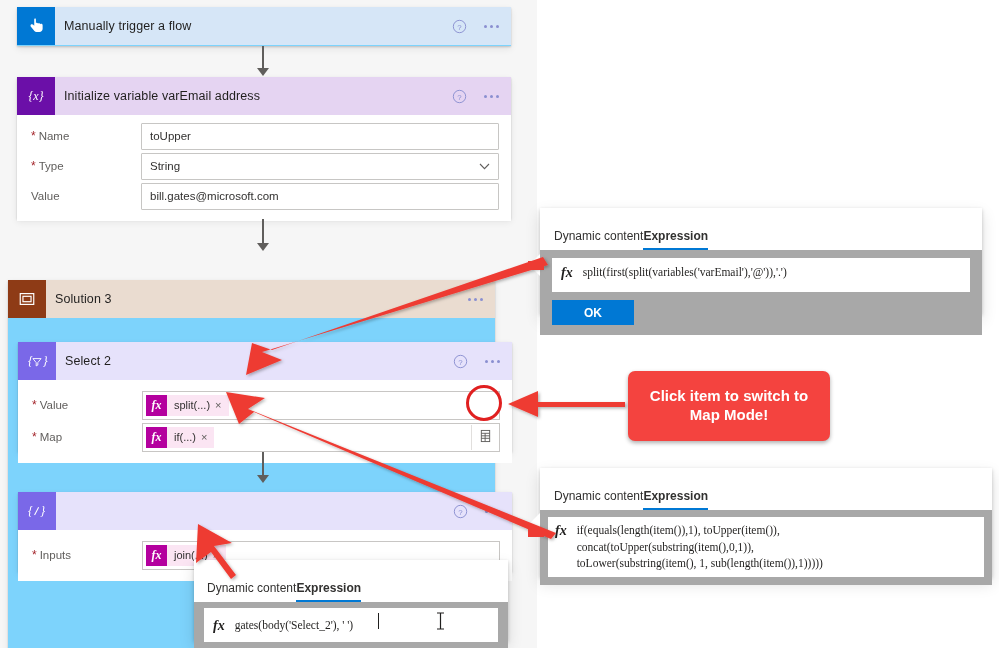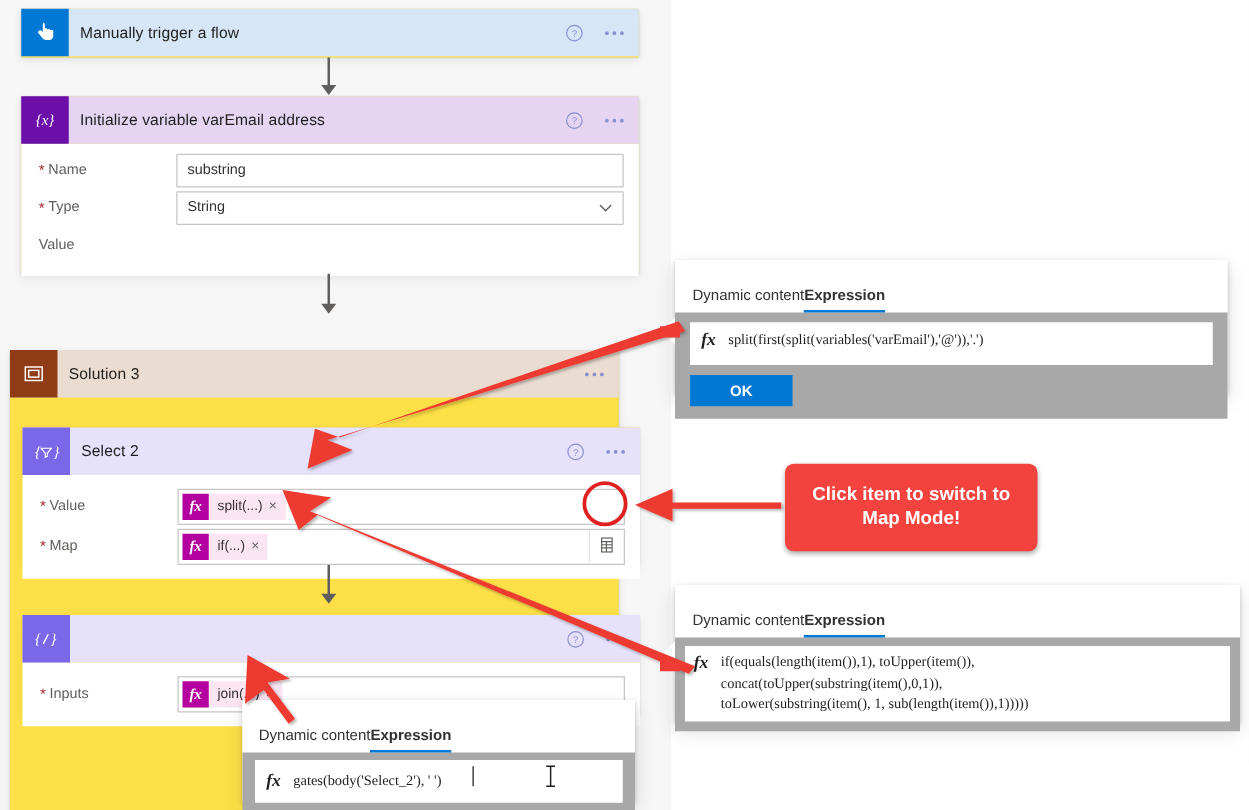--- a/index.html
+++ b/index.html
@@ -10,21 +10,21 @@
     font-family:"Liberation Sans","DejaVu Sans",sans-serif;
     font-size:12px;color:#323130;
     -webkit-font-smoothing:antialiased;
   }
   
   #canvas{
     position:absolute;left:0;top:0;width:537px;height:648px;
     background:#f6f6f6;
   }
   
-  .card{position:absolute;background:#fde047;box-shadow:0 0.6px 1.8px rgba(0,0,0,.18),0 3px 7px rgba(0,0,0,.08);}
+  .card{position:absolute;background:#7dd3fc;box-shadow:0 0.6px 1.8px rgba(0,0,0,.18),0 3px 7px rgba(0,0,0,.08);}
   .card-head{display:flex;align-items:center;height:38px;position:relative;}
   .head-icon{width:38px;height:38px;flex:0 0 38px;display:flex;align-items:center;justify-content:center;}
   .head-icon svg{display:block;}
   .head-title{font-size:12.5px;color:#201f1e;padding-left:9px;white-space:nowrap;letter-spacing:.1px;}
   .head-actions{position:absolute;right:8px;top:0;height:38px;display:flex;align-items:center;gap:13px;}
   .icon-help{width:15px;height:15px;display:block;}
   .icon-ellipsis{display:flex;gap:3px;align-items:center;padding:0 4px;}
   .icon-ellipsis i{width:3px;height:3px;border-radius:50%;background:#8a8fd0;display:block;}
 
   
@@ -133,21 +133,21 @@
     </div>
   </div>
   <div class="card-body" style="padding-top:6px;">
 
     <div class="frow">
       <div class="flabel">
         <span class="req">*</span>
         <span>Name</span>
       </div>
       <div class="fctrl">
-        <div class="tbox" title="Enter name">substring</div>
+        <div class="tbox" title="Enter name">toUpper</div>
       </div>
     </div>
 
     <div class="frow">
       <div class="flabel">
         <span class="req">*</span>
         <span>Type</span>
       </div>
       <div class="fctrl">
         <div class="tbox sel">String</div>
@@ -155,20 +155,23 @@
           <svg width="11" height="7" viewBox="0 0 11 7" aria-hidden="true">
             <path d="M1 1 L5.5 5.6 L10 1" fill="none" stroke="#605e5c" stroke-width="1.1"></path>
           </svg>
         </span>
       </div>
     </div>
 
     <div class="frow">
       <div class="flabel">
         <span>Value</span>
+      </div>
+      <div class="fctrl">
+        <div class="tbox" title="Enter initial value">bill.gates@microsoft.com</div>
       </div>
     </div>
   </div>
 </div>
 
 <div class="conn" style="left:262px;top:219px;height:27px;"></div>
 <div class="arrowhead" style="left:257px;top:243px;"></div>
 
 <div class="card" style="left:8px;top:252px;width:487px;height:396px;margin-top:28px;">
   <div class="card-head" style="background:#eadcd0;">

